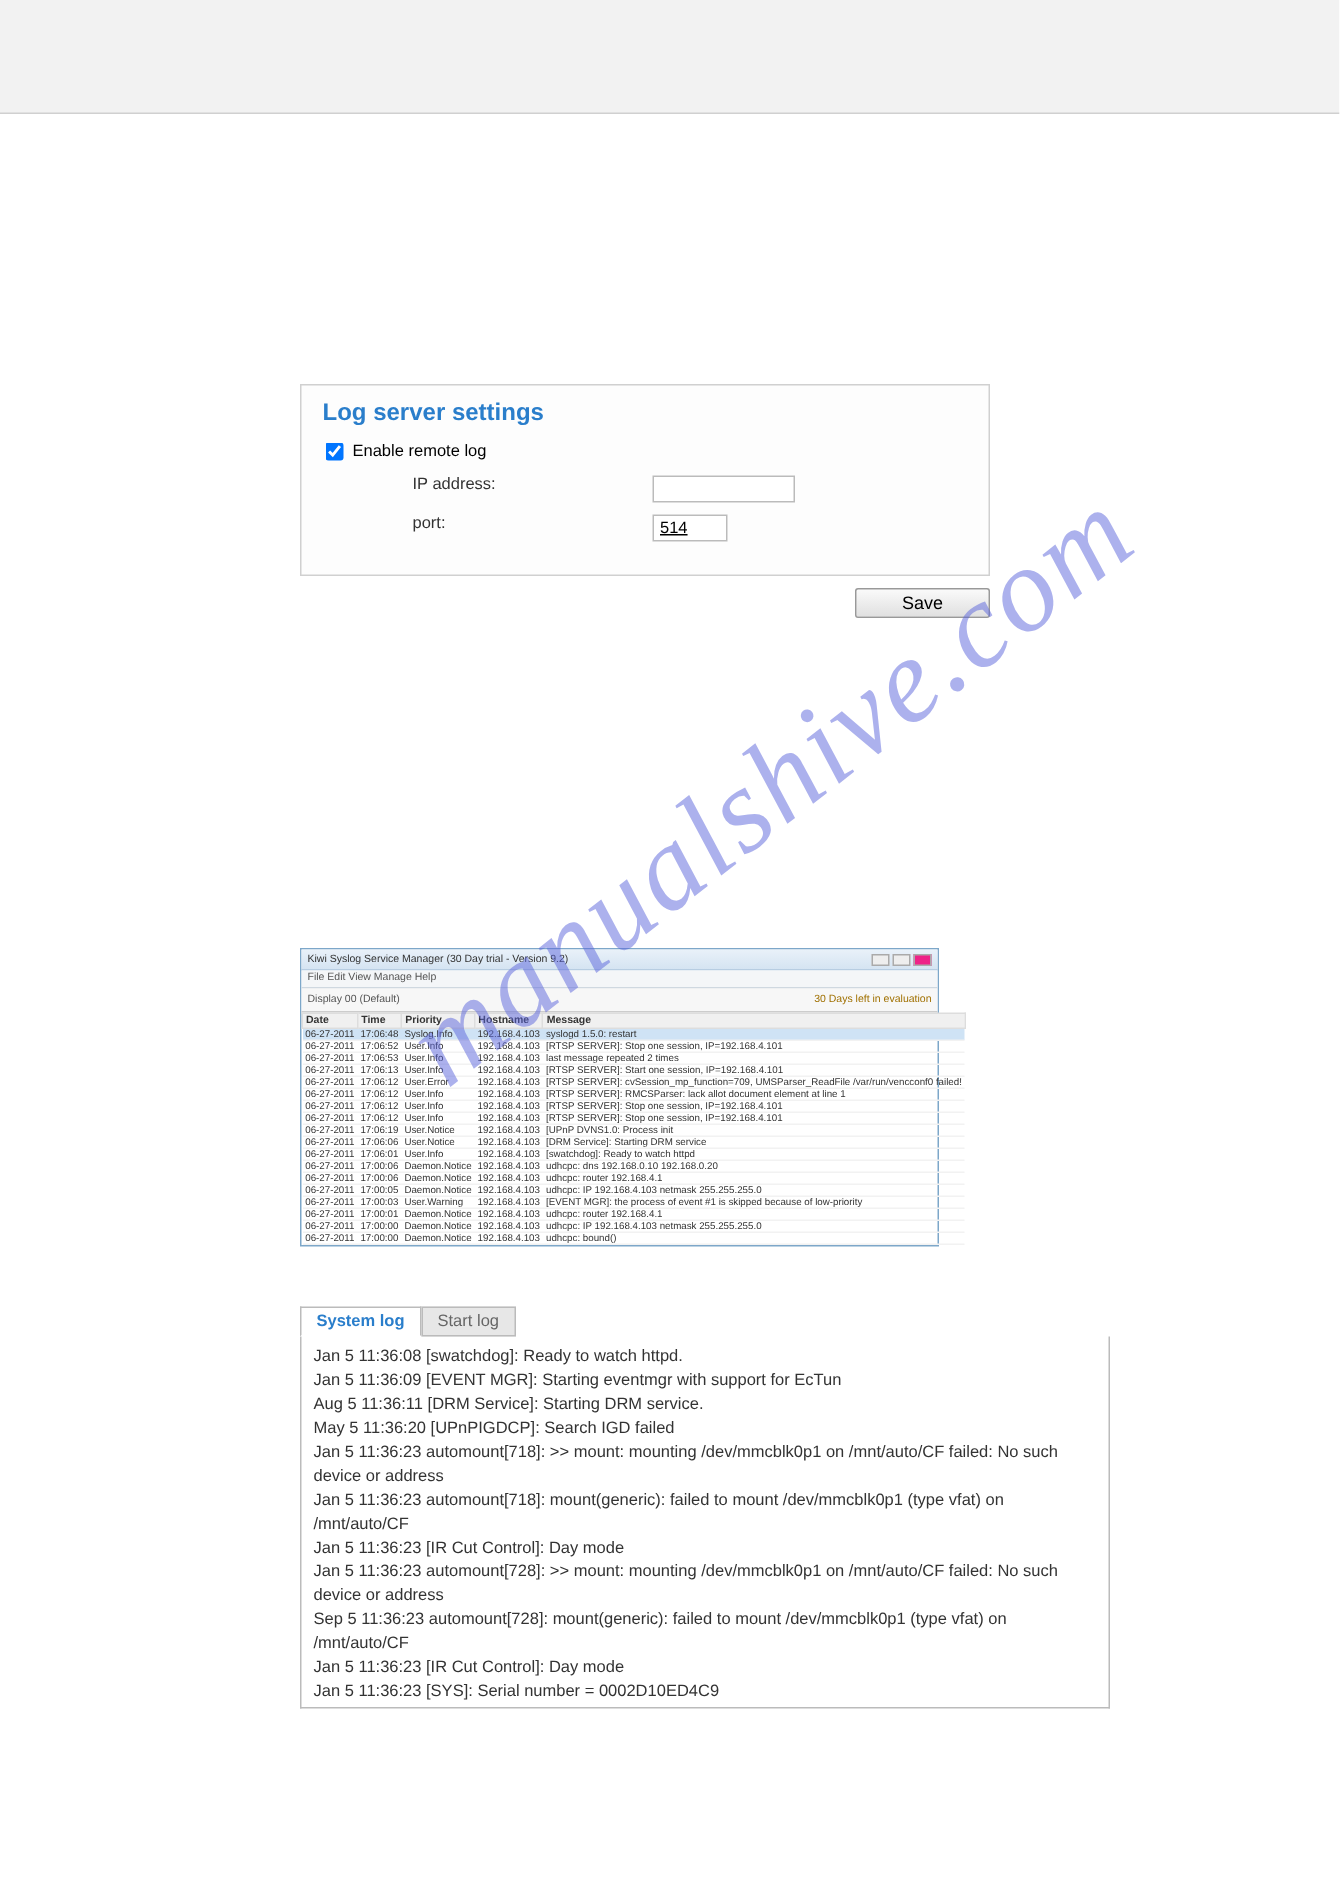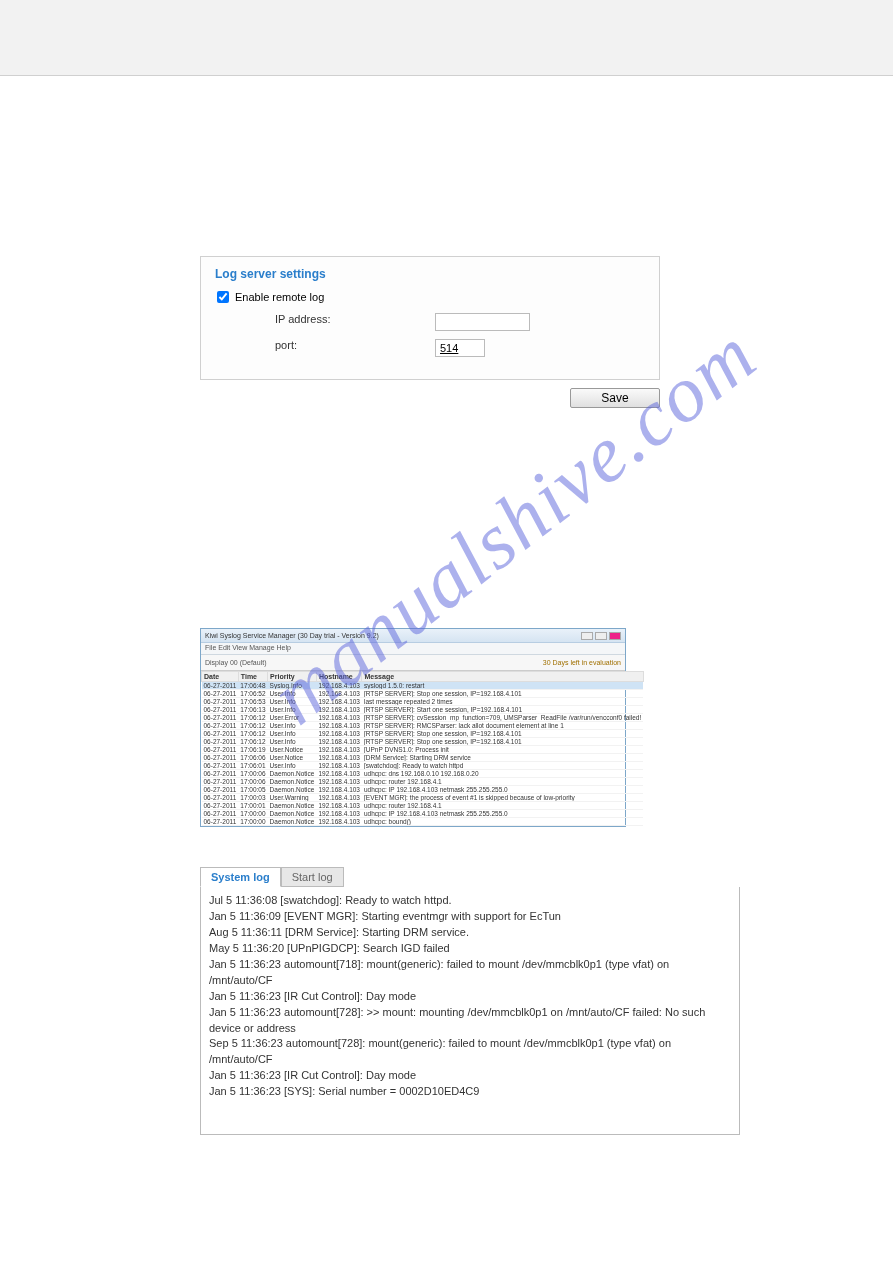--- a/index.html
+++ b/index.html
@@ -20,21 +20,21 @@
 }
 .settings-panel {
   border: 1px solid #d0d0d0;
   padding: 10px 14px 14px 14px;
   background: #fdfdfd;
   width: 460px;
 }
 .settings-title {
   color: #2a7ecb;
   font-weight: bold;
-  font-size: 12px;
+  font-size: 16px;
   margin-bottom: 10px;
 }
 .checkbox-row {
   display: flex;
   align-items: flex-end;
   gap: 6px;
   margin-bottom: 10px;
   margin-left: 2px;
 }
 .checkbox-row input { width: 12px; height: 12px; }
@@ -352,24 +352,25 @@
         </tbody>
     </table>
   </div>
 
   <div class="log-tabs-panel">
     <div class="log-tabs">
       <div class="log-tab active">System log</div>
       <div class="log-tab">Start log</div>
     </div>
     <div class="log-body" id="log-body">
-        <div>Jul 5 11:36:08 [swatchdog]: Ready to watch httpd.</div>
+        <div>Jan 5 11:36:08 [swatchdog]: Ready to watch httpd.</div>
         <div>Jan 5 11:36:09 [EVENT MGR]: Starting eventmgr with support for EcTun</div>
         <div>Aug 5 11:36:11 [DRM Service]: Starting DRM service.</div>
         <div>May 5 11:36:20 [UPnPIGDCP]: Search IGD failed</div>
+        <div>Jan 5 11:36:23 automount[718]: &gt;&gt; mount: mounting /dev/mmcblk0p1 on /mnt/auto/CF failed: No such device or address</div>
         <div>Jan 5 11:36:23 automount[718]: mount(generic): failed to mount /dev/mmcblk0p1 (type vfat) on /mnt/auto/CF</div>
         <div>Jan 5 11:36:23 [IR Cut Control]: Day mode</div>
         <div>Jan 5 11:36:23 automount[728]: &gt;&gt; mount: mounting /dev/mmcblk0p1 on /mnt/auto/CF failed: No such device or address</div>
         <div>Sep 5 11:36:23 automount[728]: mount(generic): failed to mount /dev/mmcblk0p1 (type vfat) on /mnt/auto/CF</div>
         <div>Jan 5 11:36:23 [IR Cut Control]: Day mode</div>
         <div>Jan 5 11:36:23 [SYS]: Serial number = 0002D10ED4C9</div>
       </div>
   </div>
 
 </div>

